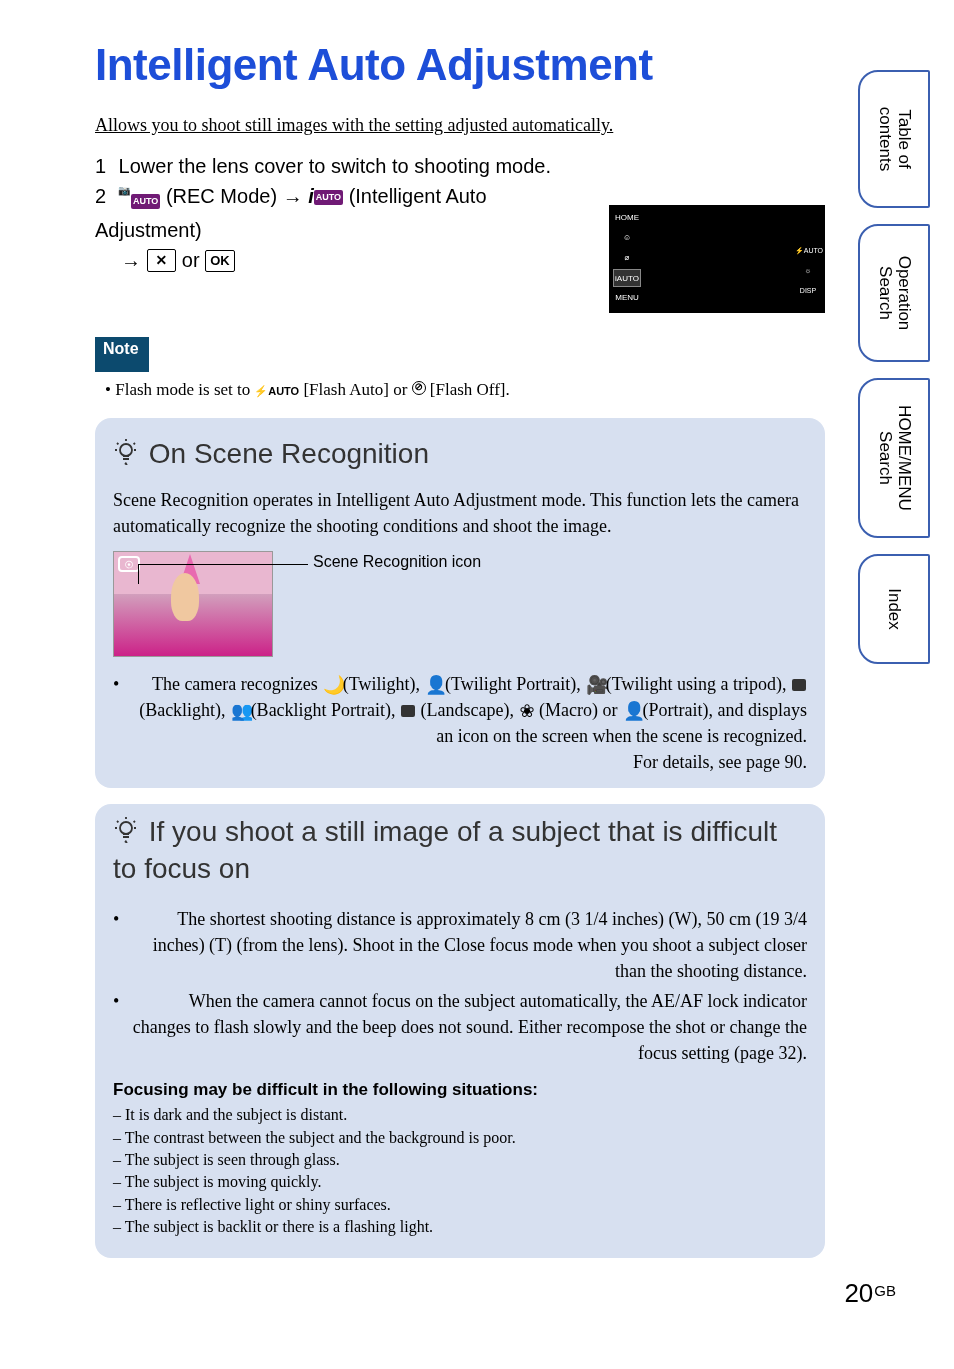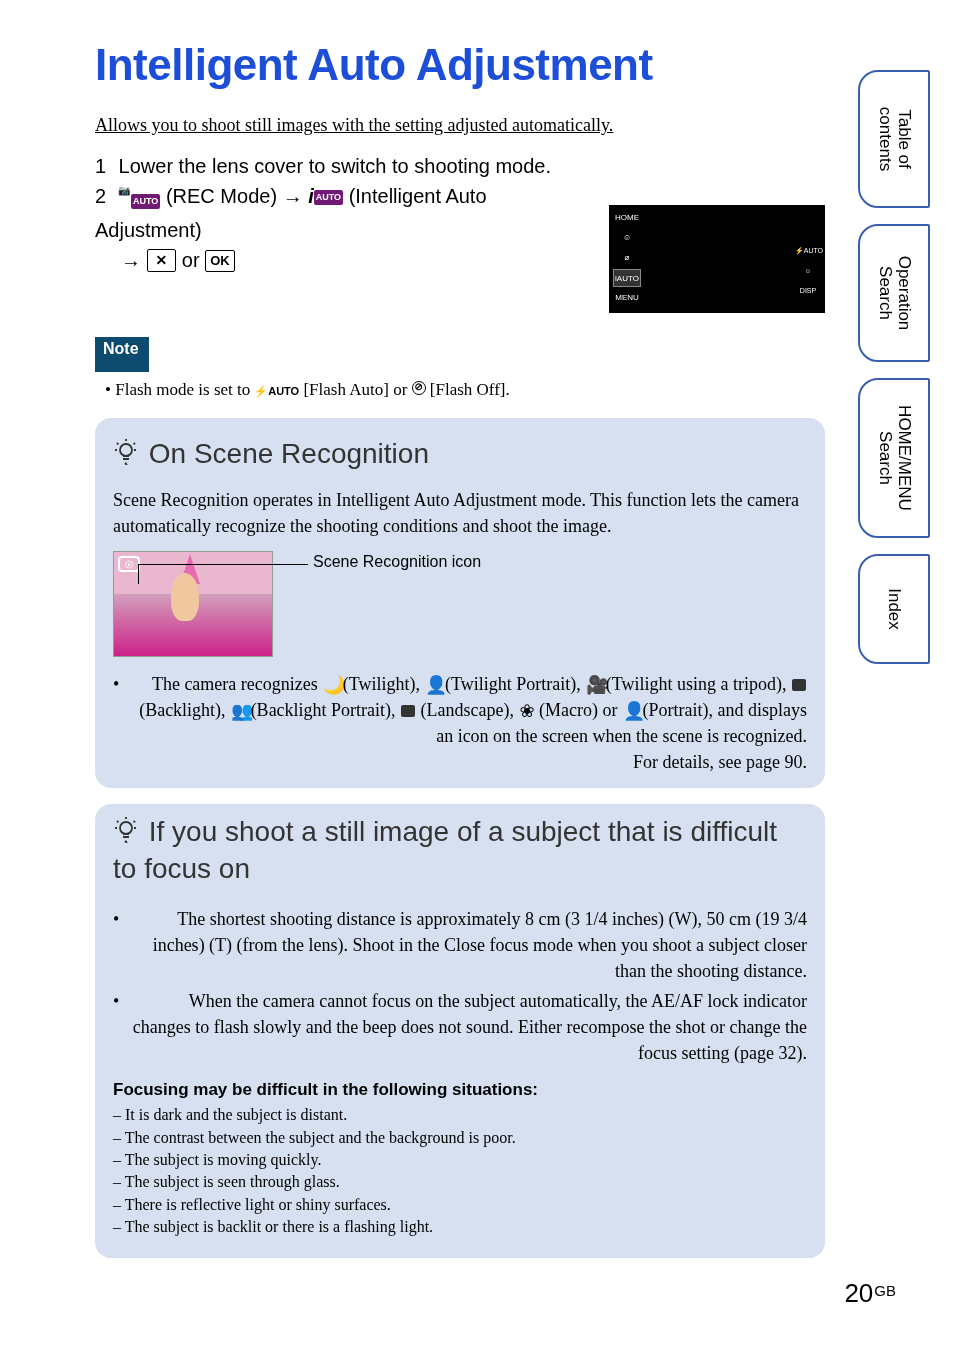--- a/index.html
+++ b/index.html
@@ -182,22 +182,22 @@
       <div class="b">
         <div class="bm">•</div>
         <div class="bt">When the camera cannot focus on the subject automatically, the AE/AF lock indicator changes to flash slowly and the beep does not sound. Either recompose the shot or change the focus setting (page 32).</div>
       </div>
     </div>
 
     <div class="sub-heading">Focusing may be difficult in the following situations:</div>
     <div class="dash-list">
       <div>– It is dark and the subject is distant.</div>
       <div>– The contrast between the subject and the background is poor.</div>
+      <div>– The subject is seen through glass.</div>
       <div>– The subject is moving quickly.</div>
-      <div>– The subject is seen through glass.</div>
       <div>– There is reflective light or shiny surfaces.</div>
       <div>– The subject is backlit or there is a flashing light.</div>
     </div>
   </div>
 </div>
 
 <div class="side-tabs">
   <div class="tab">
     <div class="tab-outline">
         <div class="tab-label" style="white-space:pre;">Table of

